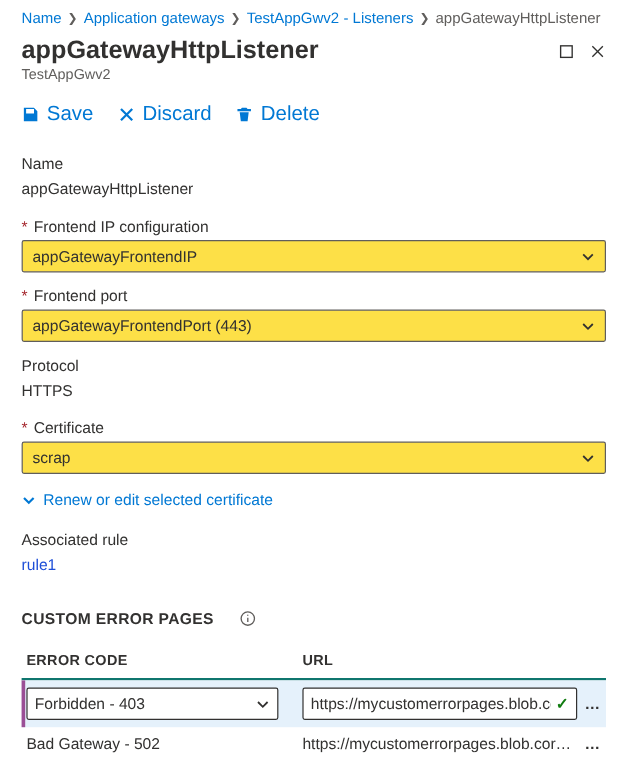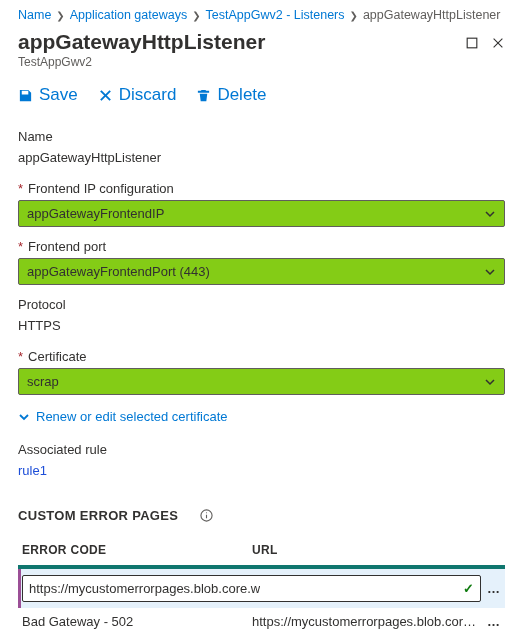--- a/index.html
+++ b/index.html
@@ -42,35 +42,35 @@
   .f-label { font-size: 13px; color: #323130; padding: 0 0 4px; display:flex; align-items:center; gap:2px;}
   .req { color: #a4262c; margin-right:3px; }
   .f-value { font-size: 13px; color: #323130; padding: 2px 0 4px; }
   .selectish {
     width: 100%;
     border: 1px solid #605e5c;
     border-radius: 2px;
     padding: 5px 8px;
     font-size: 13px;
     display: flex; justify-content: space-between; align-items: center;
-    background: #84cc16;
+    background: #fde047;
     cursor: pointer;
   }
   .chev-d { width: 12px; height: 12px; }
   .renew-row { display:flex; align-items:center; gap:6px; color:#0078d4; font-size:13px; margin:14px 0 18px; cursor:pointer; }
   .linklike { color:#1d4ed8; cursor:pointer; }
   .section-h {
     font-size: 13px; font-weight: 700; letter-spacing: .3px;
     text-transform: uppercase;
     margin: 26px 0 14px;
     display:flex; align-items:center; gap:22px;
   }
   .info-i { width:13px; height:13px; color:#605e5c; }
   .tbl { width:100%; }
-  .tbl-head { display:flex; font-size:12px; font-weight:700; letter-spacing:.3px; text-transform:uppercase; color:#323130; border-bottom:4px solid #0f766e; padding:6px 4px 8px; }
+  .tbl-head { display:flex; font-size:12px; font-weight:700; letter-spacing:.3px; text-transform:uppercase; color:#323130; border-bottom:2px solid #0f766e; padding:6px 4px 8px; }
   .col-ec { width: 230px; }
   .col-url { flex:1; }
   .tbl-row { display:flex; align-items:center; padding:6px 4px; font-size:13px; }
   .tbl-row.active { background:#e5f1fb; border-left:3px solid #9b4f96; padding-left:1px; }
   .ec-select {
     width: 210px; border:1px solid #323130; border-radius:2px; background:#fff;
     padding:5px 6px; display:flex; justify-content:space-between; align-items:center;
     cursor: pointer;
   }
   .url-input {
@@ -207,20 +207,28 @@
       </svg>
   </div>
 
   <div class="tbl">
     <div class="tbl-head">
       <div class="col-ec">ERROR CODE</div>
       <div class="col-url">URL</div>
     </div>
 
     <div class="tbl-row active">
+      <div class="col-ec">
+        <div class="ec-select">
+          <span>Forbidden - 403</span>
+          <svg class="chev-d" viewBox="0 0 12 12" fill="none" stroke="#323130" stroke-width="1.5">
+              <polyline points="2,4 6,8 10,4"></polyline>
+            </svg>
+        </div>
+      </div>
       <div class="col-url" style="display:flex;align-items:center;min-width:0;">
         <div class="url-input">
           <span>https://mycustomerrorpages.blob.core.w</span>
           <span class="check">✓</span>
         </div>
         <span class="more">…</span>
       </div>
     </div>
 
     <div class="tbl-row">

